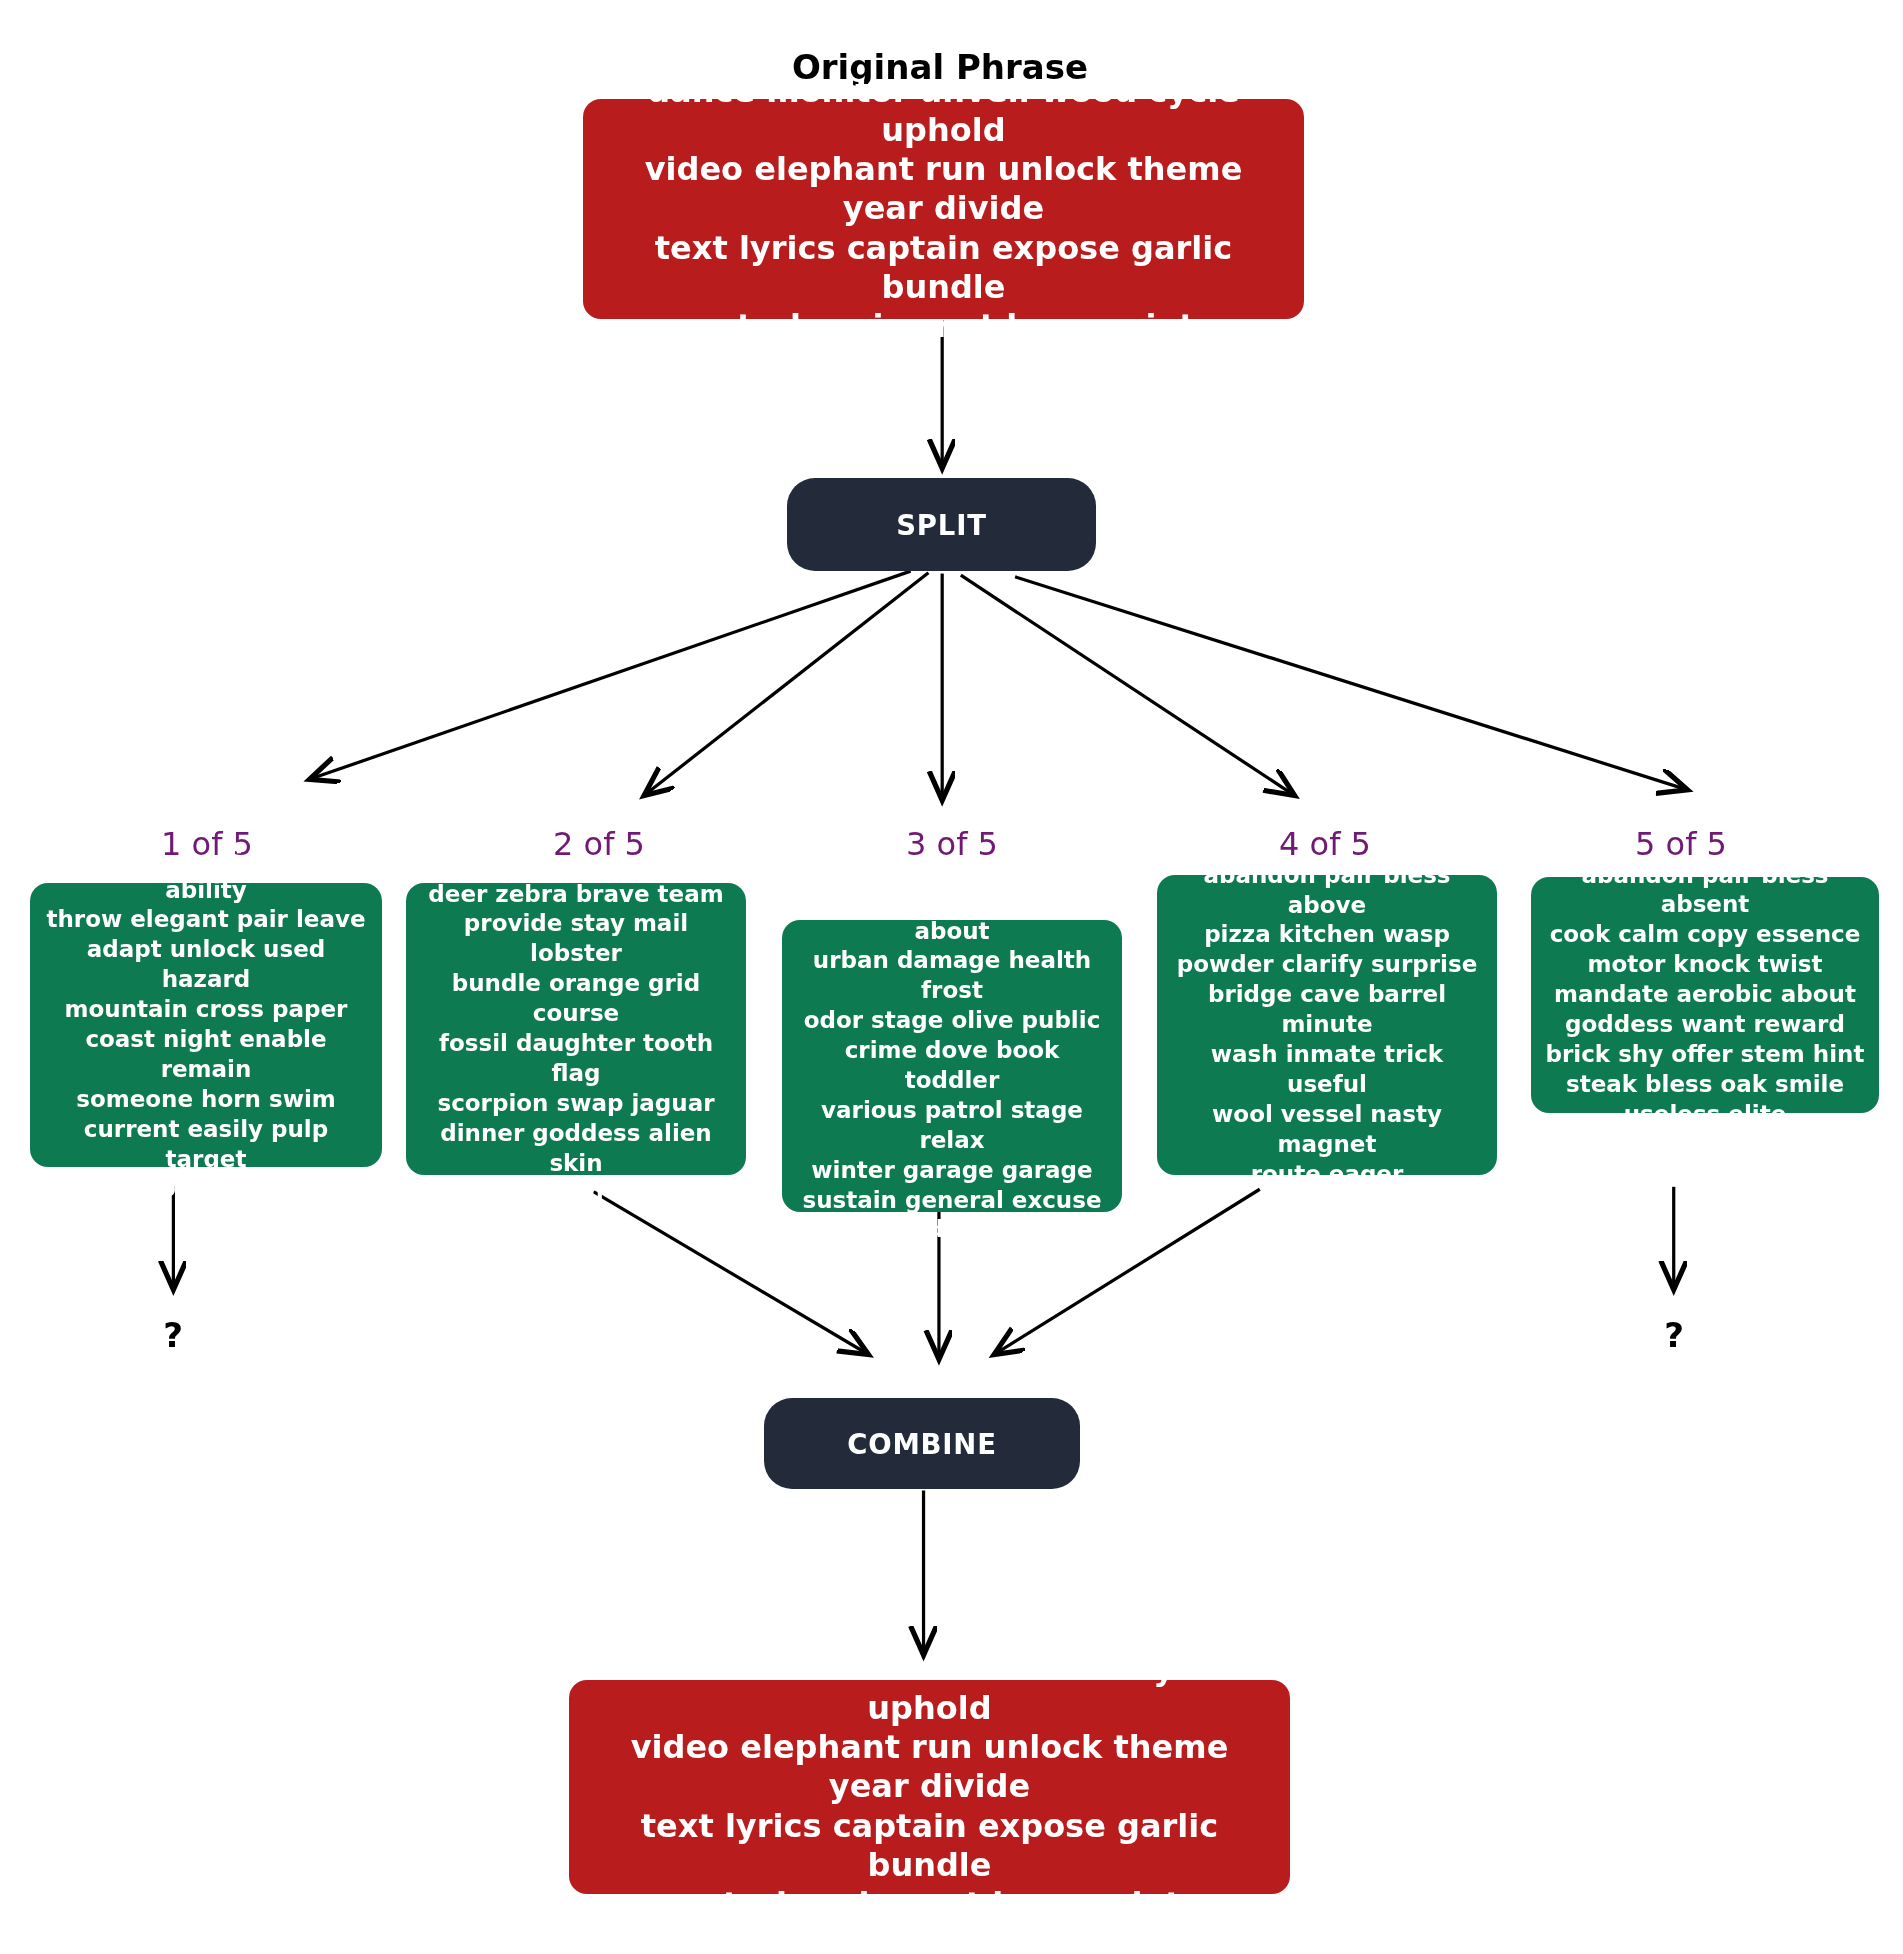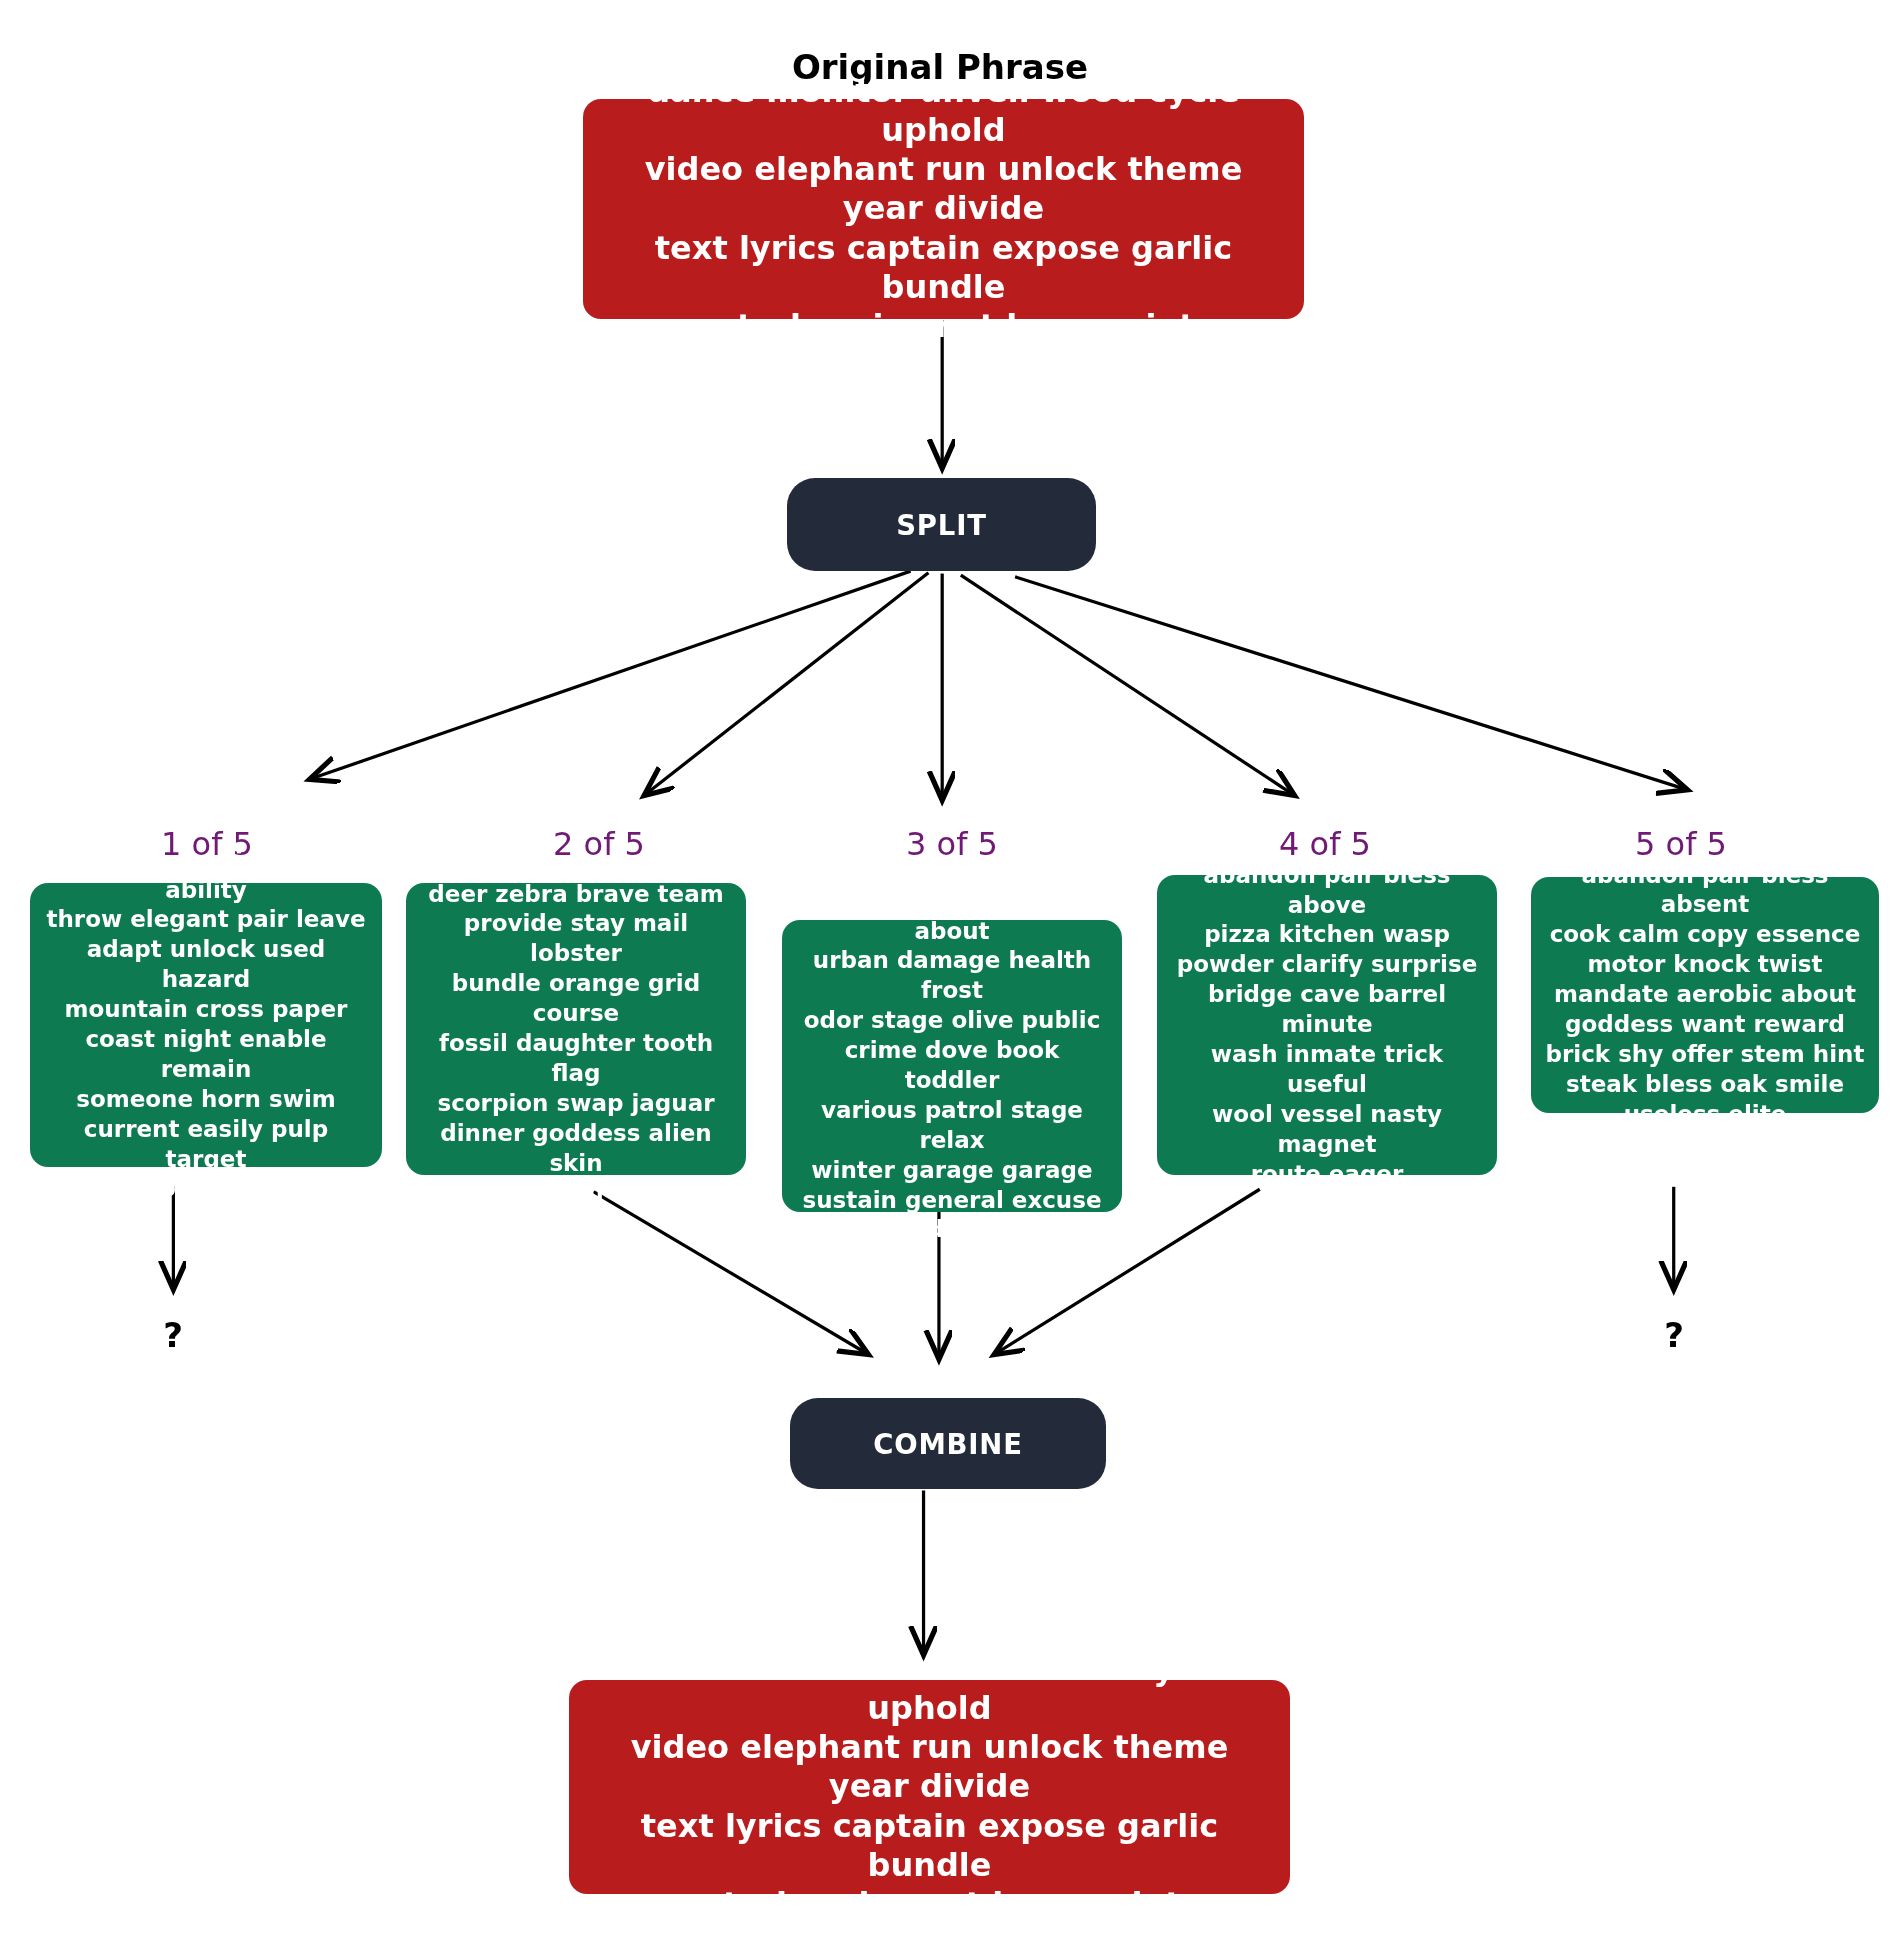--- a/index.html
+++ b/index.html
@@ -189,21 +189,21 @@
     <div>mandate aerobic about</div>
     <div>goddess want reward</div>
     <div>brick shy offer stem hint</div>
     <div>steak bless oak smile</div>
     <div>useless elite</div>
   </div>
 
   <div class="qmark" style="left:92px; top:1318px; width:162px;">?</div>
   <div class="qmark" style="left:1593px; top:1318px; width:162px;">?</div>
 
-  <div class="node pill" style="left:764px; top:1398px; width:316px; height:91px;margin-left:26px;">COMBINE</div>
+  <div class="node pill" style="left:764px; top:1398px; width:316px; height:91px;">COMBINE</div>
 
   <div class="node phrase-box" style="left:569px; top:1680px; width:721px; height:214px; flex-direction:column;">
     <div>dance monitor unveil wood cycle uphold</div>
     <div>video elephant run unlock theme year divide</div>
     <div>text lyrics captain expose garlic bundle</div>
     <div>patrol praise net hour point</div>
   </div>
 
 </div>
 

